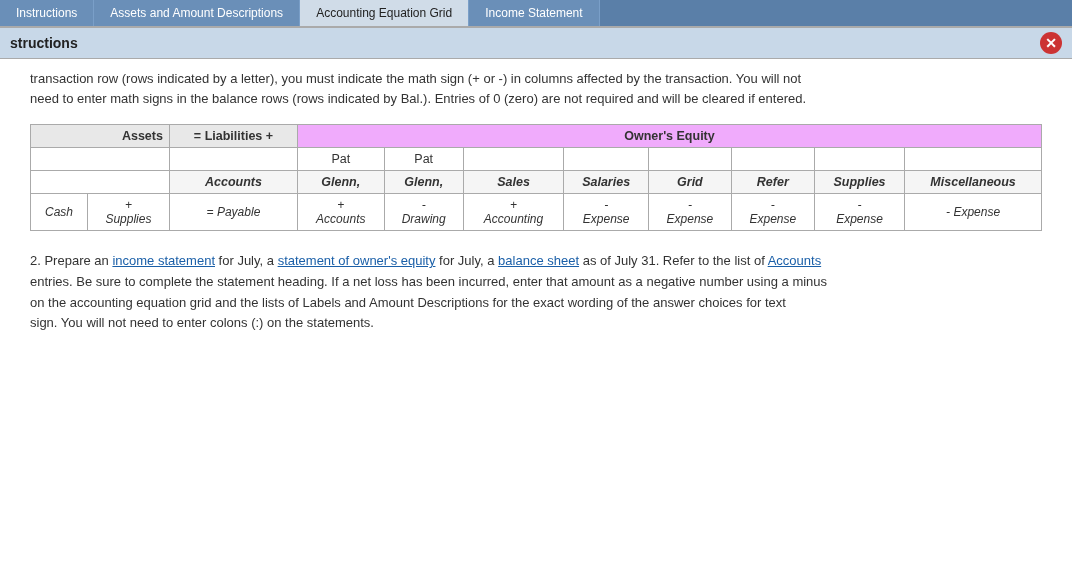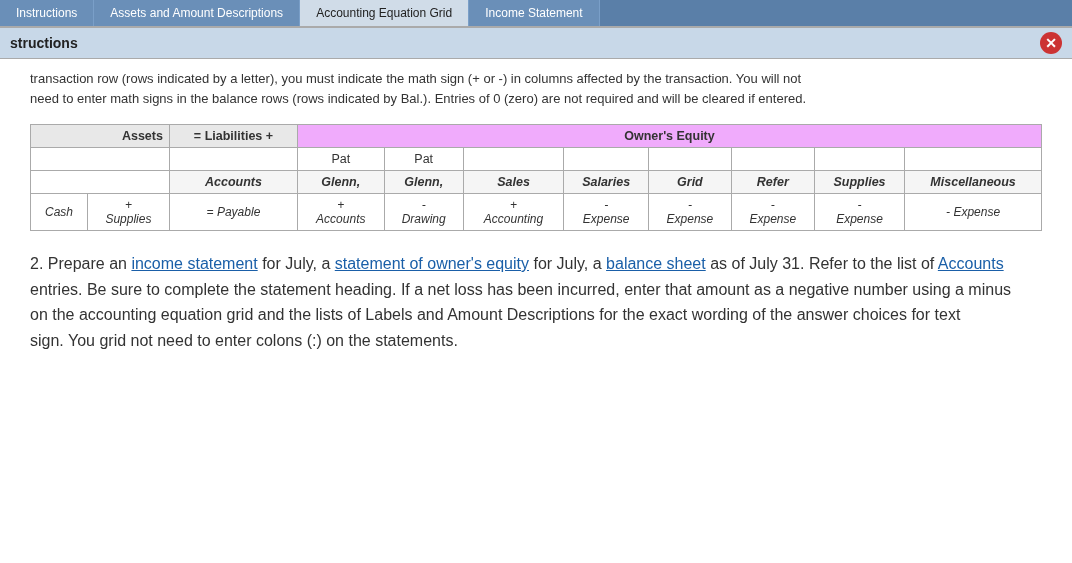--- a/index.html
+++ b/index.html
@@ -122,21 +122,21 @@
     }
 
     table.eq-table .row-label {
       font-style: italic;
       font-size: 12px;
     }
 
     
     .bottom-text {
       padding: 10px 30px 10px 30px;
-      font-size: 16px;
+      font-size: 13px;
       color: #333;
       line-height: 1.6;
     }
     .bottom-text a {
       color: #1a5fa8;
       text-decoration: underline;
     }
   </style>
 </head>
 <body>
@@ -246,16 +246,16 @@
       </thead>
     </table>
   </div>
 
   <div class="bottom-text">
     <p>
       <span>2. Prepare an </span><a href="#">income statement</a><span> for July, a </span><a href="#">statement of owner's equity</a><span> for July, a </span><a href="#">balance sheet</a><span> as of July 31. Refer to the list of </span><a href="#">Accounts</a>
     </p>
     <p>entries. Be sure to complete the statement heading. If a net loss has been incurred, enter that amount as a negative number using a minus</p>
     <p>on the accounting equation grid and the lists of Labels and Amount Descriptions for the exact wording of the answer choices for text</p>
-    <p>sign. You grid not need to enter colons (:) on the statements.</p>
+    <p>sign. You will not need to enter colons (:) on the statements.</p>
   </div>
 
 </div>
 
 </body></html>

